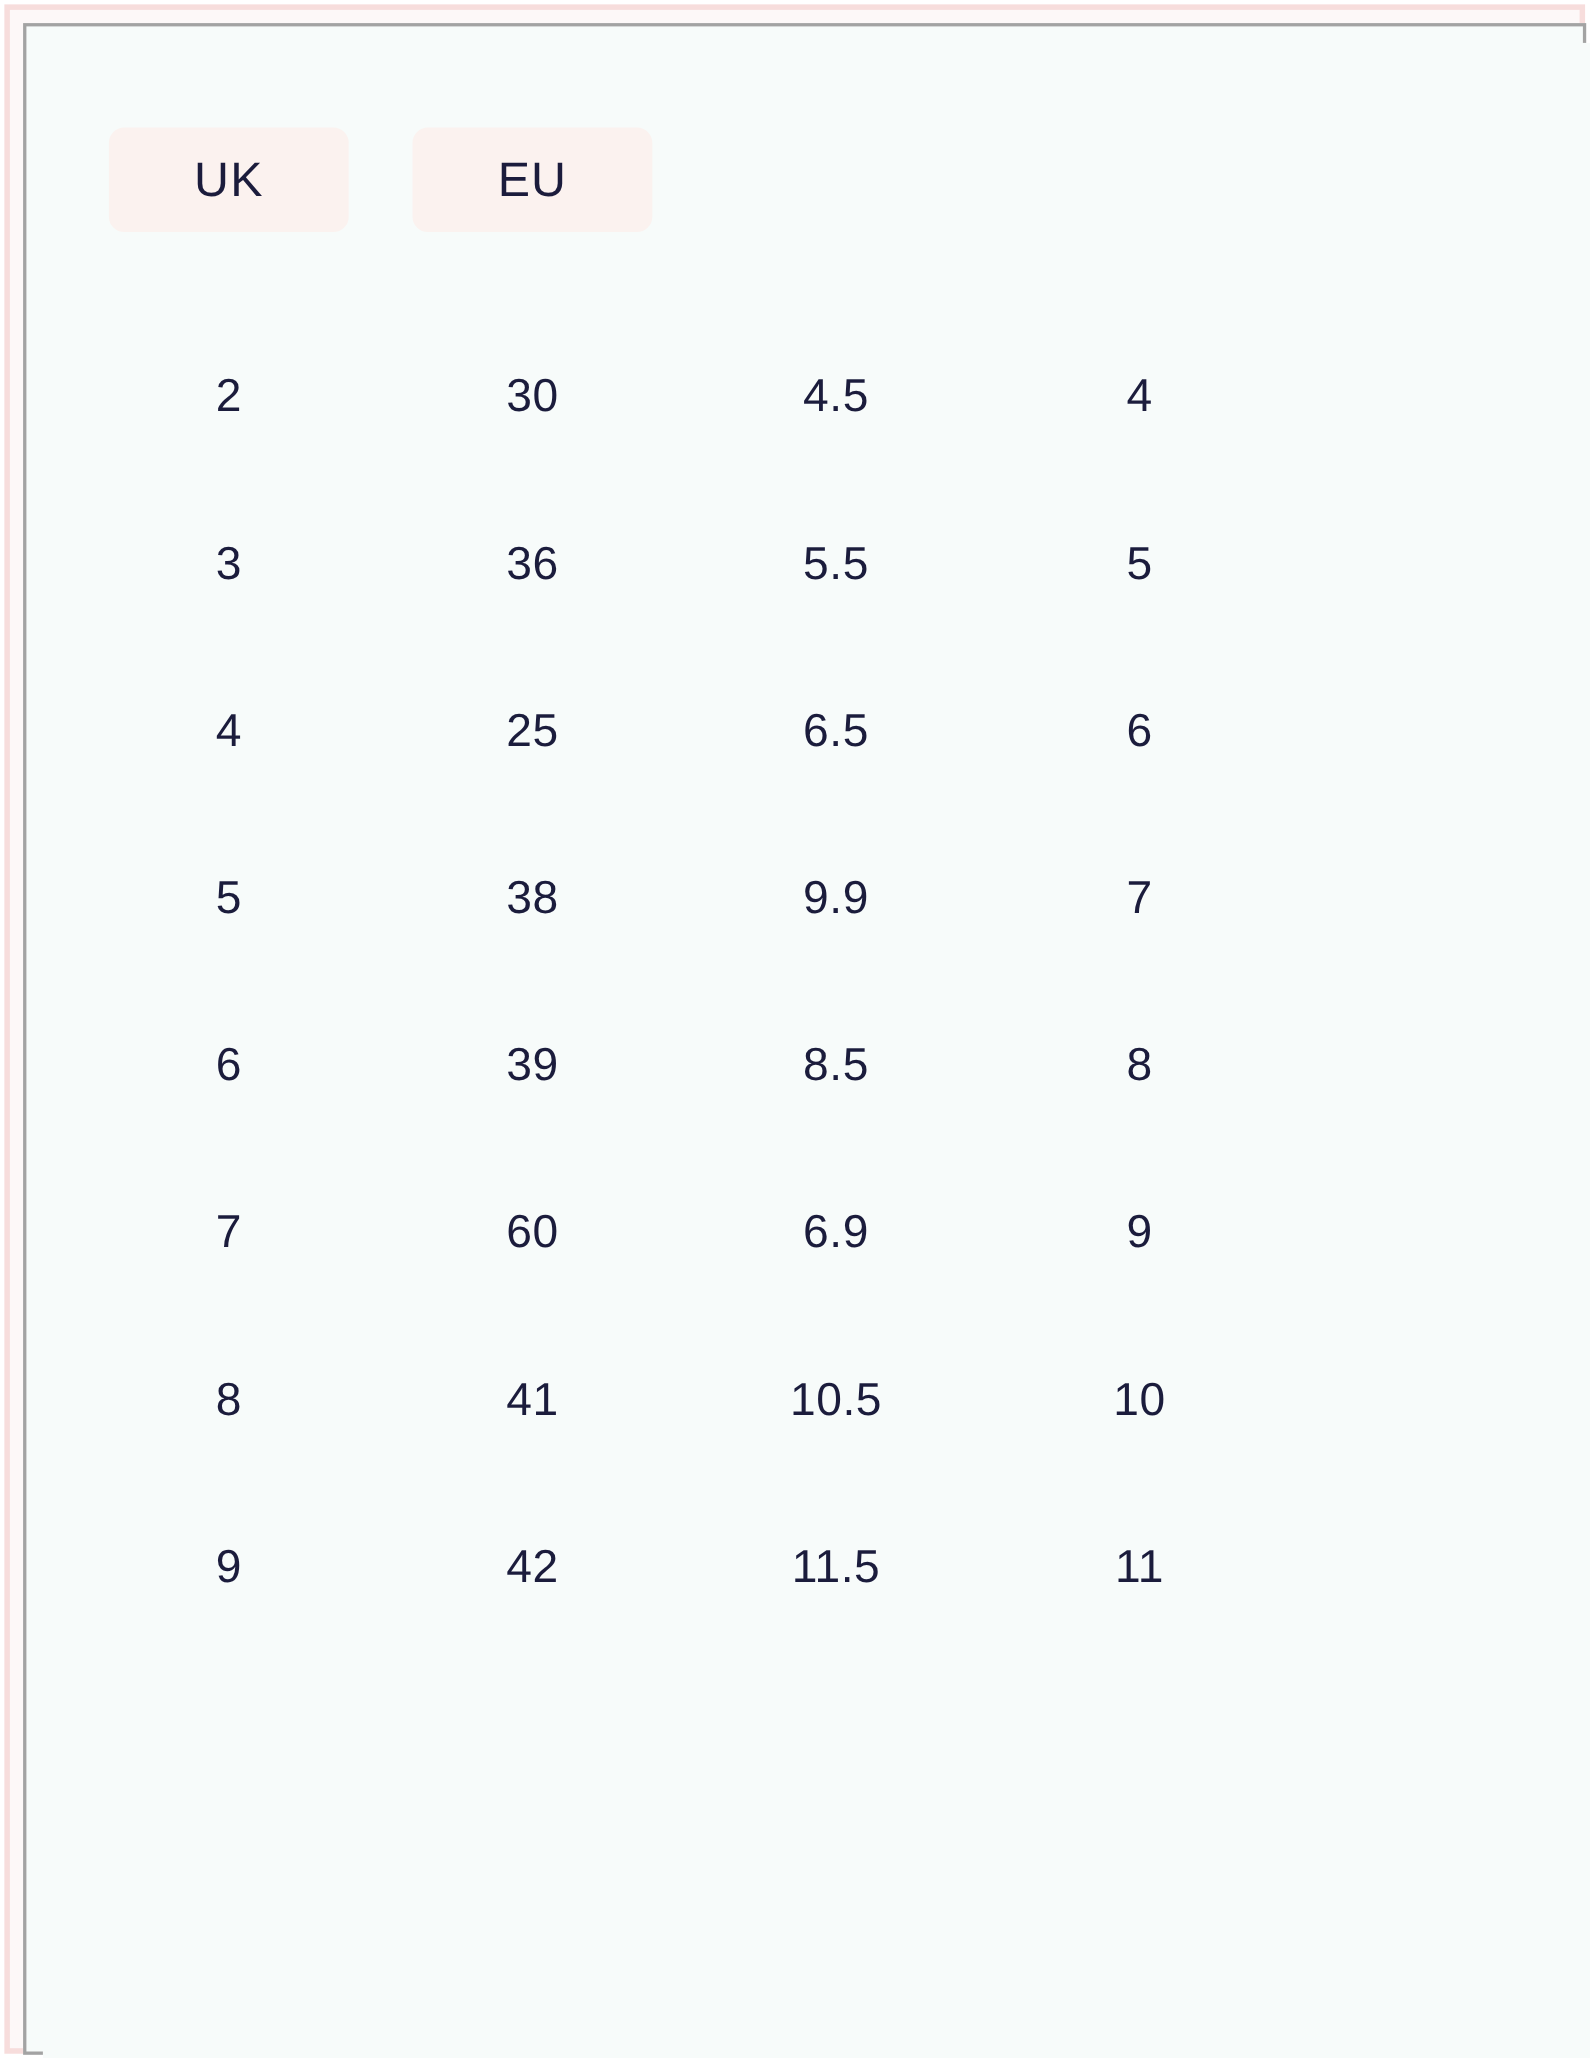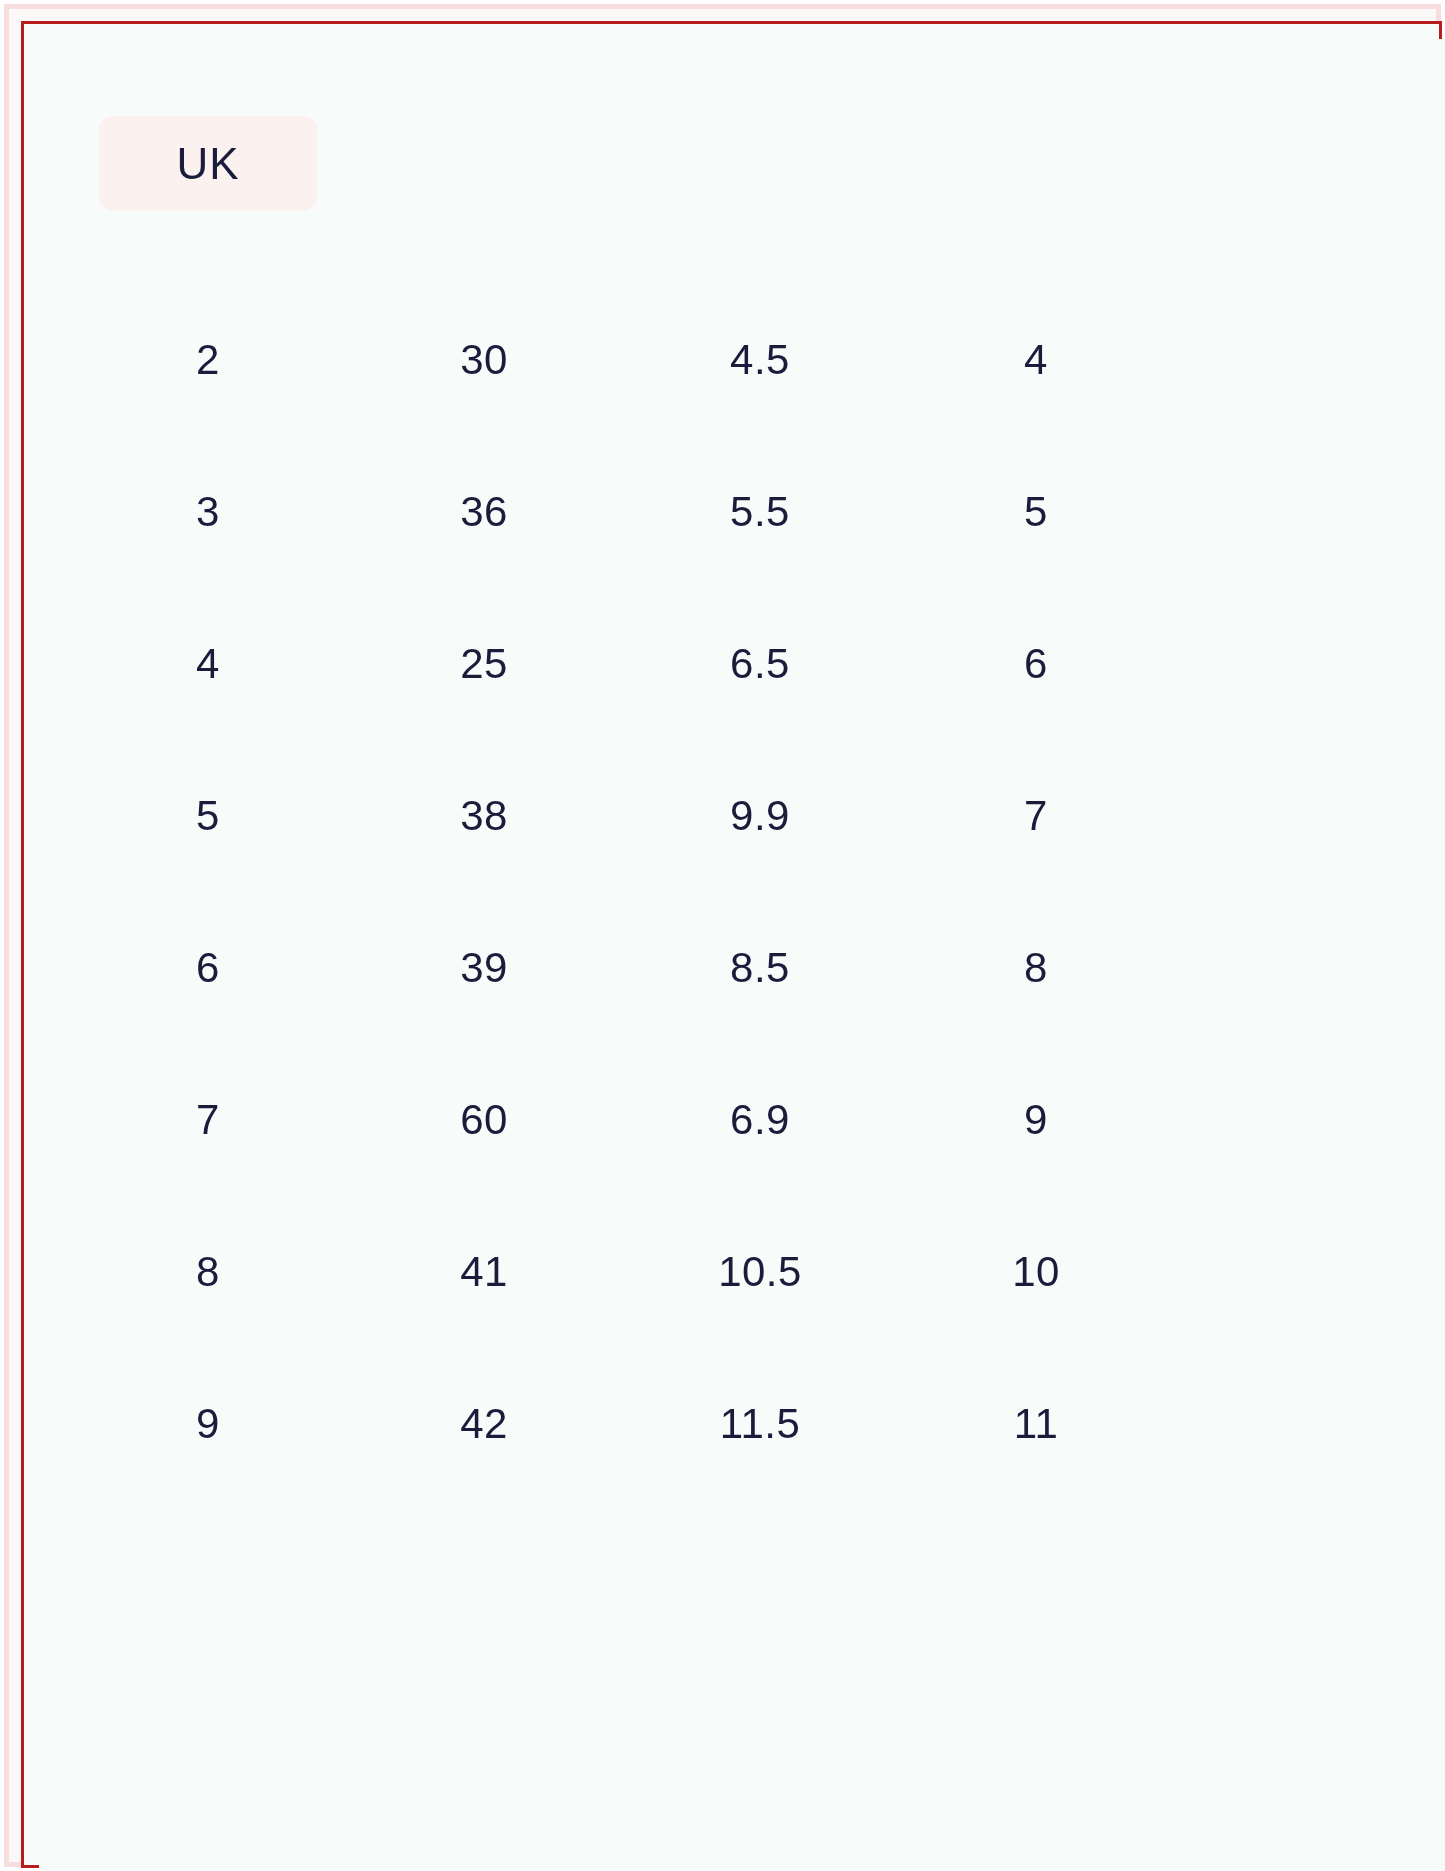--- a/index.html
+++ b/index.html
@@ -25,21 +25,21 @@
     border: 5px solid #F7DDDC;
     background: #FDF8F8;
   }
   .frame-inner {
     position: absolute;
     left: 12px;
     top: 12px;
     width: 1421px;
     height: 1847px;
     box-sizing: border-box;
-    border: 3px solid #b91c1c;
+    border: 3px solid #a3a3a3;
     background: #F7FBFA;
   }
 
   
   .card {
     position: absolute;
     left: 15px;
     top: 15px;
     width: 1415px;
     height: 1841px;
@@ -111,20 +111,23 @@
 <div class="frame-outer">
   <div class="frame-inner">
     <div class="card">
 
       <div class="size-table">
 
         <div class="header-row">
           <div class="header-pill">
             <span class="header-pill-label">UK</span>
           </div>
+          <div class="header-pill">
+            <span class="header-pill-label">EU</span>
+          </div>
         </div>
 
         <div class="body-rows">
 
           <div class="data-row">
             <div class="data-cell">2</div>
             <div class="data-cell">30</div>
             <div class="data-cell">4.5</div>
             <div class="data-cell">4</div>
           </div>

